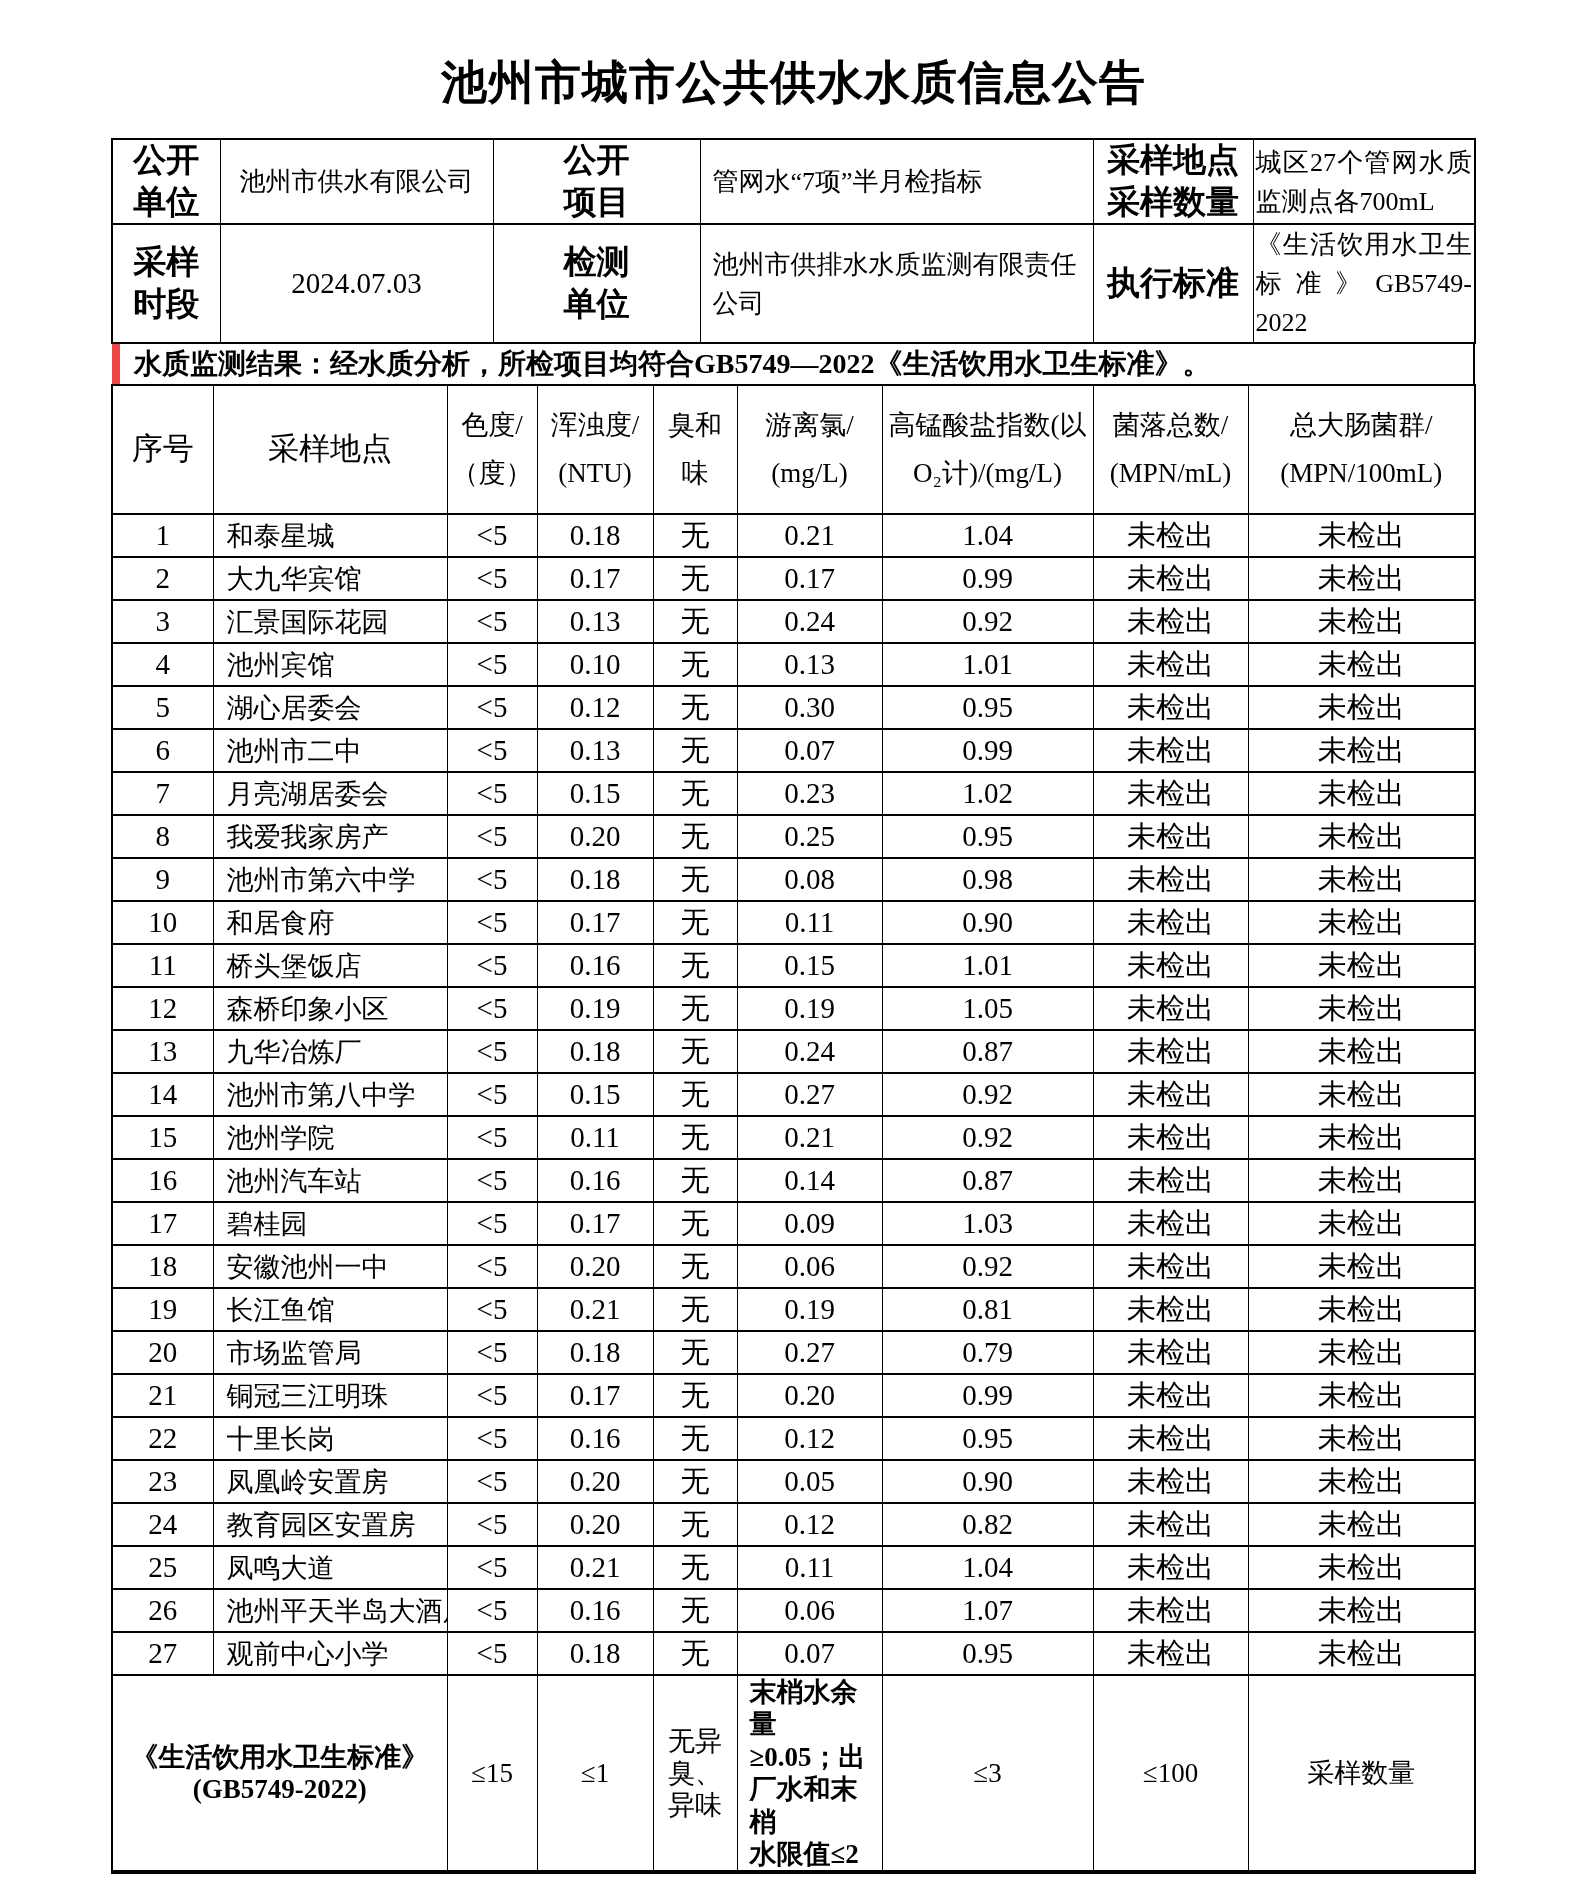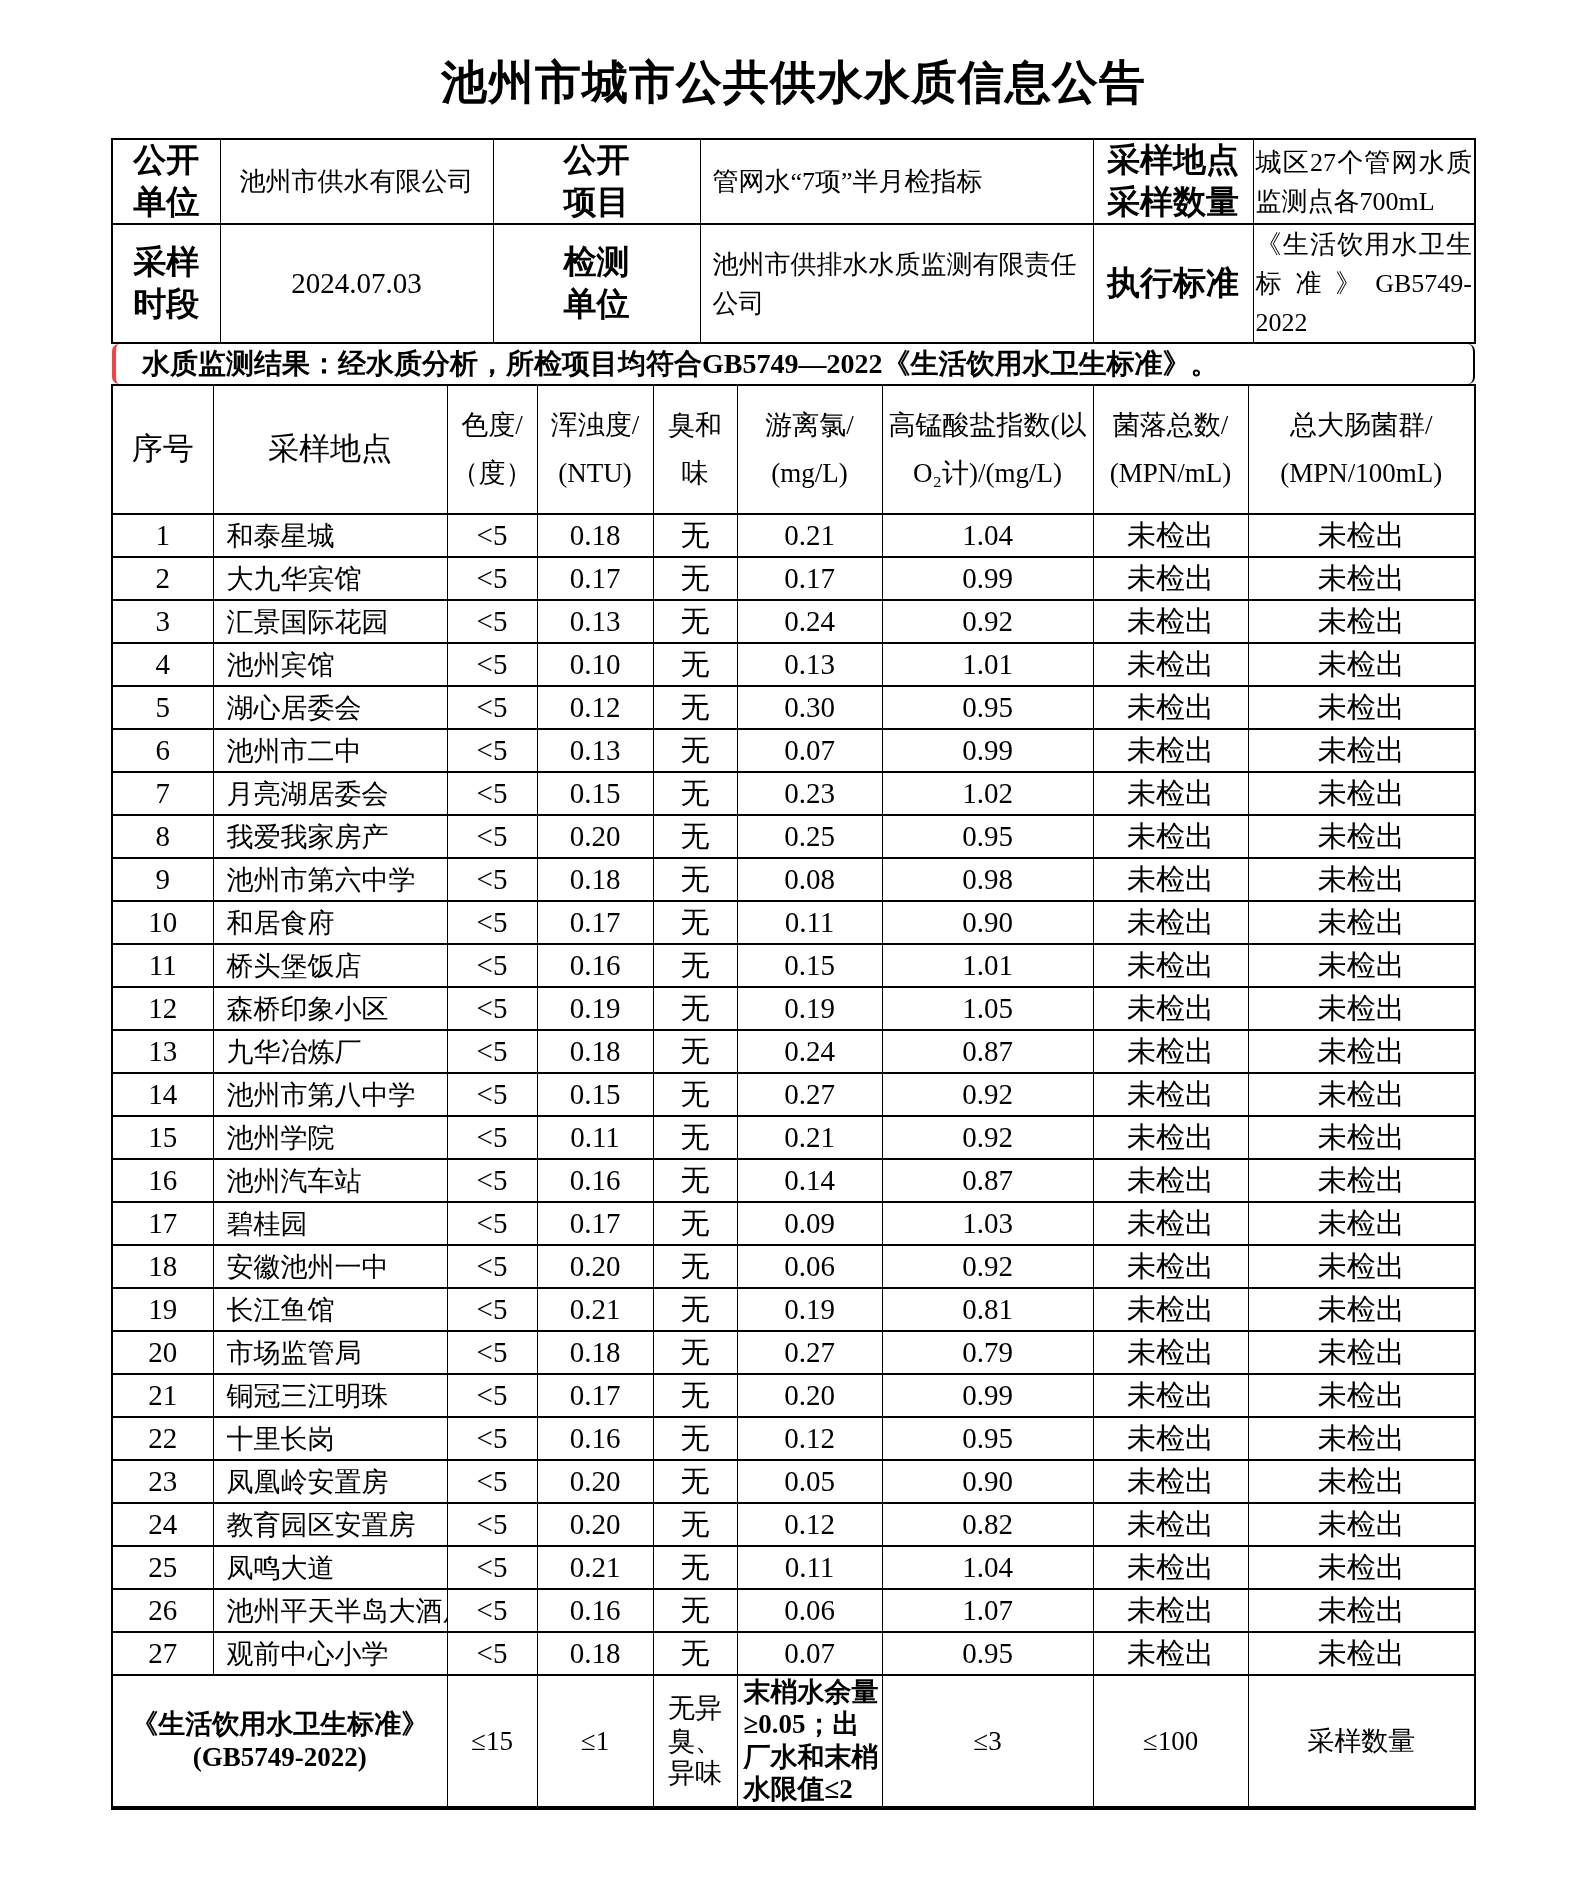--- a/index.html
+++ b/index.html
@@ -26,41 +26,41 @@
   .info-table { border: 2px solid #000; }
   .info-table .r1 { height: 85px; margin-top: 35px; }
   .info-table .r2 { height: 115px; }
   .info-lbl { font-weight: bold; font-size: 33px; line-height: 1.25; }
   .info-val { font-size: 26px; line-height: 1.5; }
   .val-date { font-size: 29px; }
   .val-left { text-align: left; padding-left: 12px; }
   .val-just { text-align: justify; padding: 0 2px; }
   .statement {
     width: 1363px; margin: 0 auto;
-    border-left: 4px solid #ef4444; border-right: 2px solid #000;
+    border-left: 8px solid #ef4444; border-right: 2px solid #000;
     height: 40px; line-height: 40px;
     font-size: 28px; font-weight: bold;
-    padding-left: 26px;
-    white-space: nowrap; overflow: hidden; border-radius: 7px;
+    padding-left: 14px;
+    white-space: nowrap; overflow: hidden;
   }
   .main-table { border: 2px solid #000; border-bottom: 4px solid #000; }
   .main-table thead tr { height: 129px; }
   .main-table th { font-weight: normal; font-size: 27px; line-height: 1.75; }
   .main-table th.big { font-size: 31px; }
   .main-table tbody tr { height: 43px; }
   .main-table tbody td { font-size: 29px; }
   .main-table tbody td .site {
     display: block; text-align: left; padding-left: 13px;
     font-size: 27px; white-space: nowrap; overflow: hidden;
   }
   .main-table tfoot tr { height: 124px; }
   .main-table tfoot td { font-size: 27px; line-height: 1.2; }
   .std-name { font-weight: bold; font-size: 28px; line-height: 1.6; }
   .std-odor { font-size: 26px; line-height: 1.18; }
-  .std-chlorine { font-size: 25px; line-height: 1.18; text-align: left; padding-left: 6px; font-weight: bold; }
+  .std-chlorine { font-size: 25px; line-height: 1.18; text-align: left; padding-left: 12px; font-weight: bold; }
   .std-coliform { font-size: 29px; }
   col.c1 { width: 101px; } col.c2 { width: 234px; } col.c3 { width: 90px; }
   col.c4 { width: 116px; } col.c5 { width: 84px; }  col.c6 { width: 145px; }
   col.c7 { width: 211px; } col.c8 { width: 155px; } col.c9 { width: 227px; }
   col.i1 { width: 108px; } col.i2 { width: 273px; } col.i3 { width: 207px; }
   col.i4 { width: 393px; } col.i5 { width: 160px; } col.i6 { width: 222px; }
 </style>
 </head>
 <body>
 

